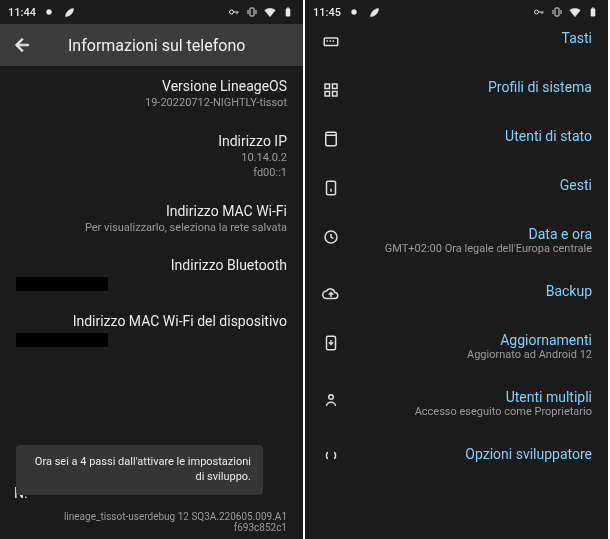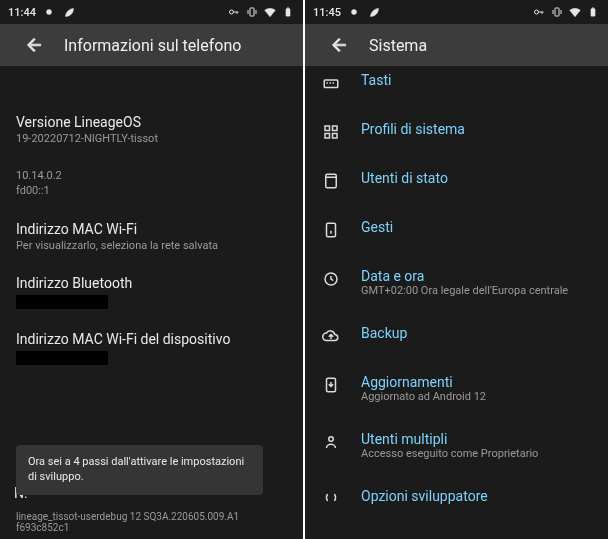--- a/index.html
+++ b/index.html
@@ -12,45 +12,46 @@
     gap: 2px;
   }
   .phone {
     width: 303px;
     background: #1b1b1b;
     color: #e6e6e6;
     display: flex;
     flex-direction: column;
     position: relative;
     overflow: hidden;
+    text-align: right;
   }
   .statusbar {
     height: 24px;
     display: flex;
     align-items: center;
     justify-content: space-between;
     padding: 0 8px;
     font-size: 11px;
     font-weight: 500;
     background: #1b1b1b;
   }
   .statusbar .left { display: flex; align-items: center; gap: 6px; }
   .statusbar .right { display: flex; align-items: center; gap: 4px; }
   .status-ico { width: 14px; height: 14px; display: inline-flex; align-items: center; justify-content: center; }
   .appbar {
     height: 42px;
     background: #3c3c3c;
     display: flex;
     align-items: center;
-    padding: 0 24px;
-    gap: 20px;
+    padding: 0 12px;
+    gap: 36px;
   }
   .back-btn { width: 20px; height: 20px; display: flex; align-items: center; justify-content: center; cursor: pointer; }
   .appbar-title { font-size: 16px; font-weight: 400; color: #f0f0f0; }
-  .content { flex: 1; overflow: hidden; padding: 0 16px; margin-top: 36px; }
+  .content { flex: 1; overflow: hidden; padding: 0 16px; }
   .item { padding: 12px 0 10px 0; }
   .item-title { font-size: 14px; color: #eaeaea; margin-bottom: 2px; }
   .item-sub { font-size: 11px; color: #9a9a9a; line-height: 1.35; }
   .section-head { font-size: 12px; color: #0db4b4; font-weight: 500; padding: 14px 0 6px 0; }
   .redacted { background: #000; height: 14px; width: 92px; margin-top: 4px; }
 
   .sys-list { flex: 1; overflow: hidden; }
   .sys-item {
     display: flex;
     align-items: flex-start;
@@ -146,20 +147,21 @@
   </div>
 
   <div class="content">
     <div class="item">
       <div class="item-title">Versione LineageOS</div>
       <div class="item-sub">19-20220712-NIGHTLY-tissot</div>
     </div>
 
 
     <div class="item">
+      <div class="item-title">Indirizzo IP</div>
       <div class="item-sub">10.14.0.2</div>
       <div class="item-sub">fd00::1</div>
     </div>
 
     <div class="item">
       <div class="item-title">Indirizzo MAC Wi-Fi</div>
       <div class="item-sub">Per visualizzarlo, seleziona la rete salvata</div>
     </div>
 
     <div class="item">
@@ -218,28 +220,20 @@
       </span>
       <span class="status-ico">
         <svg viewBox="0 0 24 24" width="10" height="14">
             <rect x="7" y="4" width="10" height="18" rx="1"></rect>
             <rect x="10" y="2" width="4" height="2"></rect>
           </svg>
       </span>
     </div>
   </div>
 
-  <div class="appbar">
-    <span class="back-btn">
-      <svg viewBox="0 0 24 24" width="20" height="20">
-          <path d="M20 11H7.8l5.6-5.6L12 4l-8 8 8 8 1.4-1.4L7.8 13H20z"></path>
-        </svg>
-    </span>
-    <span class="appbar-title">Sistema</span>
-  </div>
 
   <div class="sys-list">
 
     <div class="sys-item cut">
       <span class="sys-icon">
         <svg viewBox="0 0 24 24" width="18" height="18">
             <rect x="3" y="8" width="18" height="10" rx="1" fill="none" stroke-width="2"></rect>
             <path d="M6 12h2M10 12h2M14 12h2" stroke-width="2"></path>
           </svg>
       </span>

